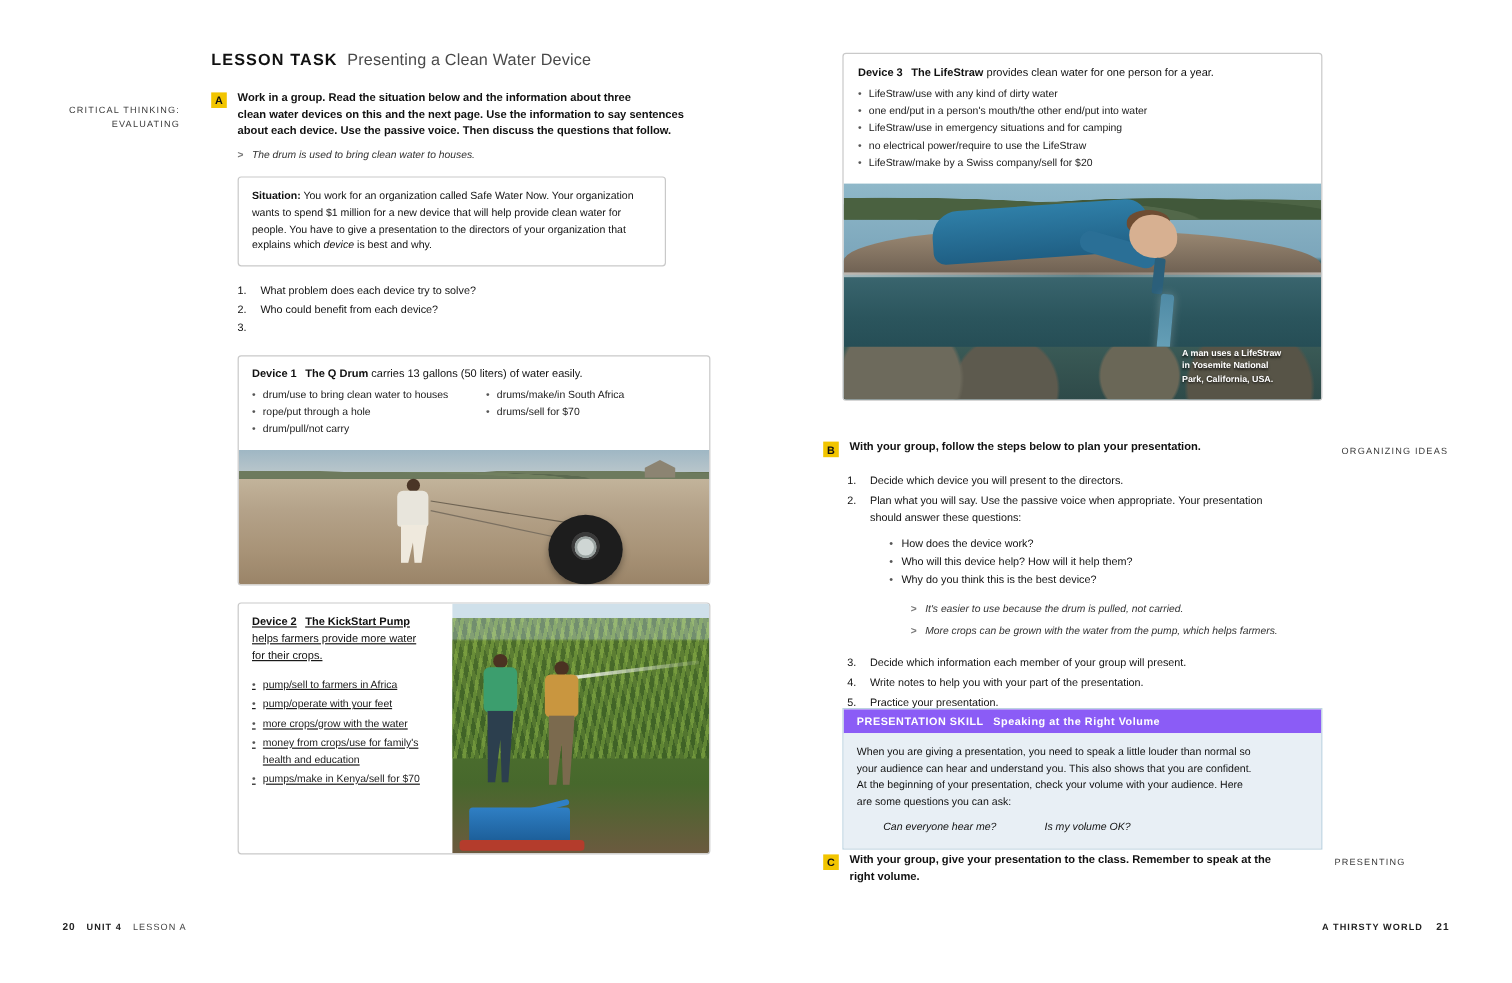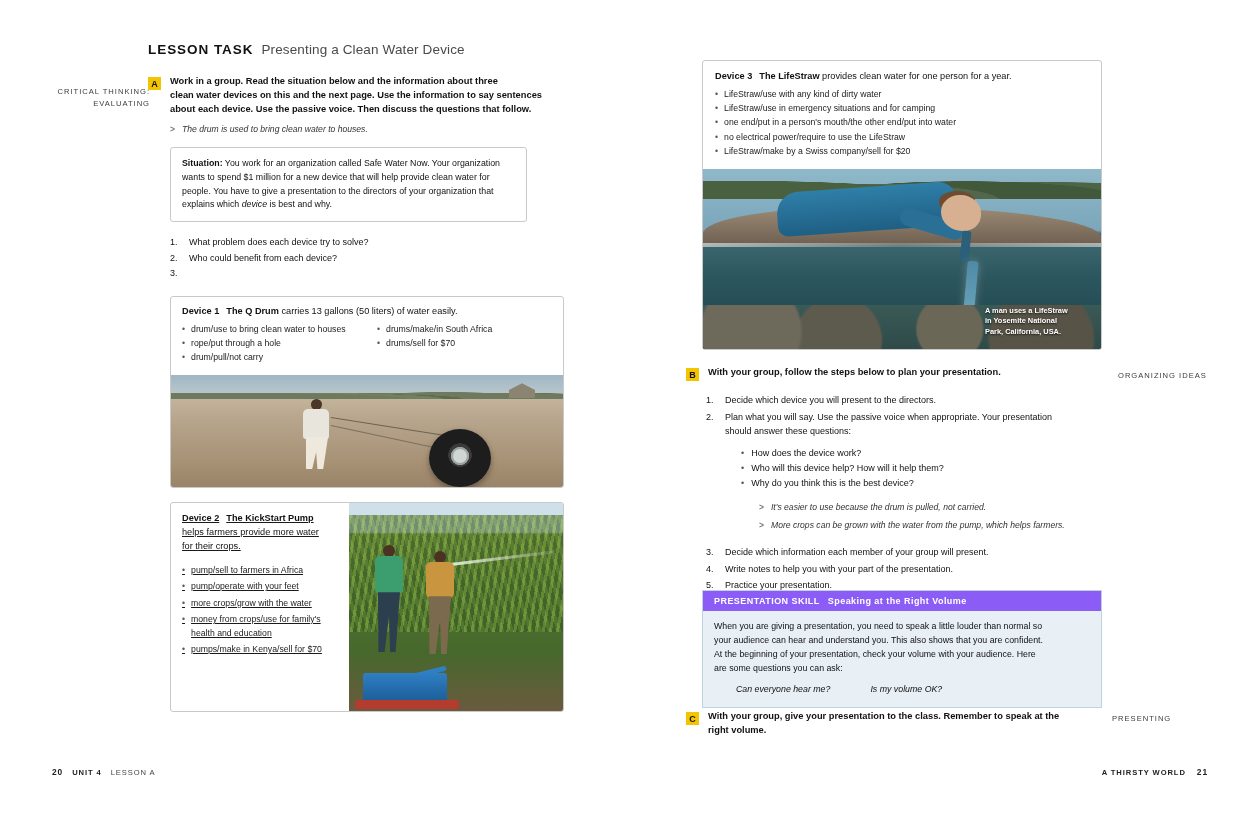--- a/index.html
+++ b/index.html
@@ -16,21 +16,21 @@
     position: relative;
   }
   .page {
     position: absolute;
     inset: 0;
   }
 
   
   .left-col {
     position: absolute;
-    left: 148px;
+    left: 176px;
     top: 42px;
     width: 420px;
   }
   .lesson-task-head {
     display: flex;
     align-items: baseline;
     gap: 8px;
     margin-bottom: 18px;
   }
   .lesson-task-label {
@@ -262,21 +262,21 @@
   }
   .photo-pump .pump-bar {
     position: absolute; left: 44px; bottom: 34px; width: 54px; height: 5px;
     background: #2f7fc4; border-radius: 3px; transform: rotate(-14deg);
   }
 
   
   .right-col {
     position: absolute;
     left: 702px;
-    top: 60px;
+    top: 44px;
     width: 352px;
   }
   .device3-box {
     border: 1px solid #c9c9c9;
     border-radius: 3px;
     width: 400px;
     box-sizing: border-box;
     overflow: hidden;
     background: #fff;
   }
@@ -591,24 +591,24 @@
     <div class="device3-box">
       <div class="device-head">
         <span class="dev-name">Device 3</span><span class="dev-title">The LifeStraw</span>
         <span>provides clean water for one person for a year.</span>
       </div>
       <ul class="bul1">
         <li>
             <span>LifeStraw/use with any kind of dirty water</span>
           </li>
         <li>
-            <span>LifeStraw/use in emergency situations and for camping</span>
+            <span>one end/put in a person's mouth/the other end/put into water</span>
           </li>
         <li>
-            <span>one end/put in a person's mouth/the other end/put into water</span>
+            <span>LifeStraw/use in emergency situations and for camping</span>
           </li>
         <li>
             <span>no electrical power/require to use the LifeStraw</span>
           </li>
         <li>
             <span>LifeStraw/make by a Swiss company/sell for $20</span>
           </li>
       </ul>
       <div class="photo photo-straw">
         <div class="trees"></div>

